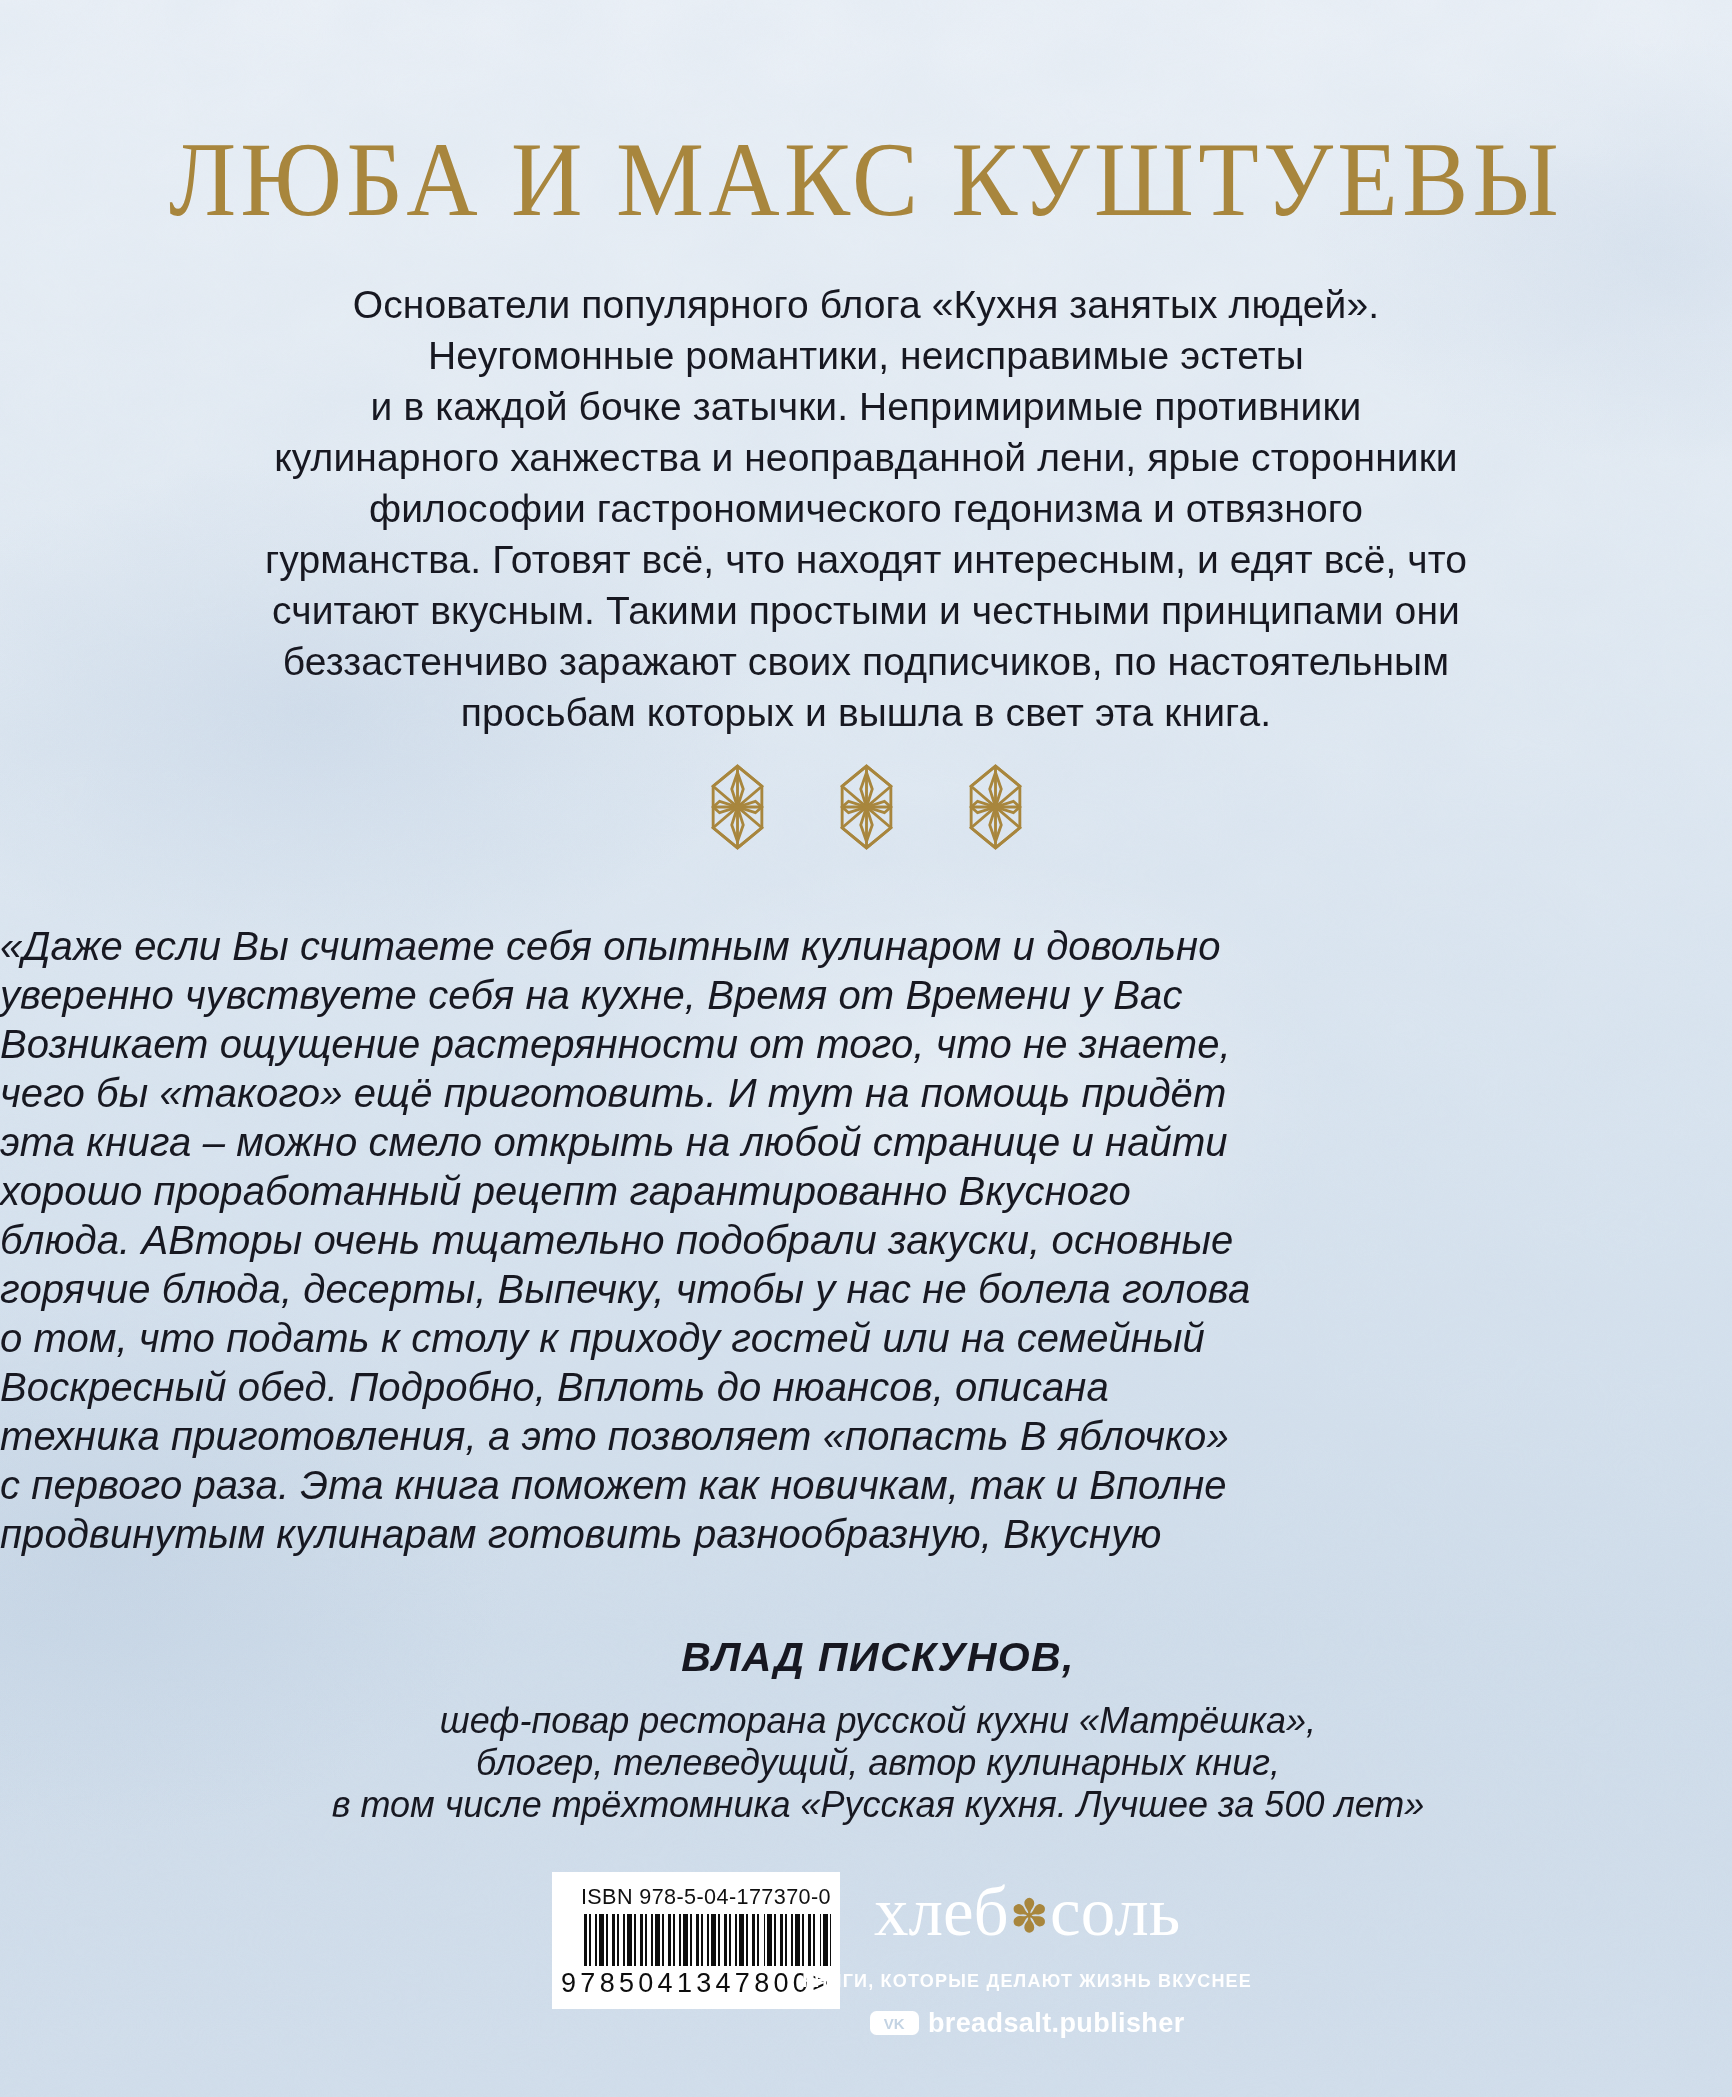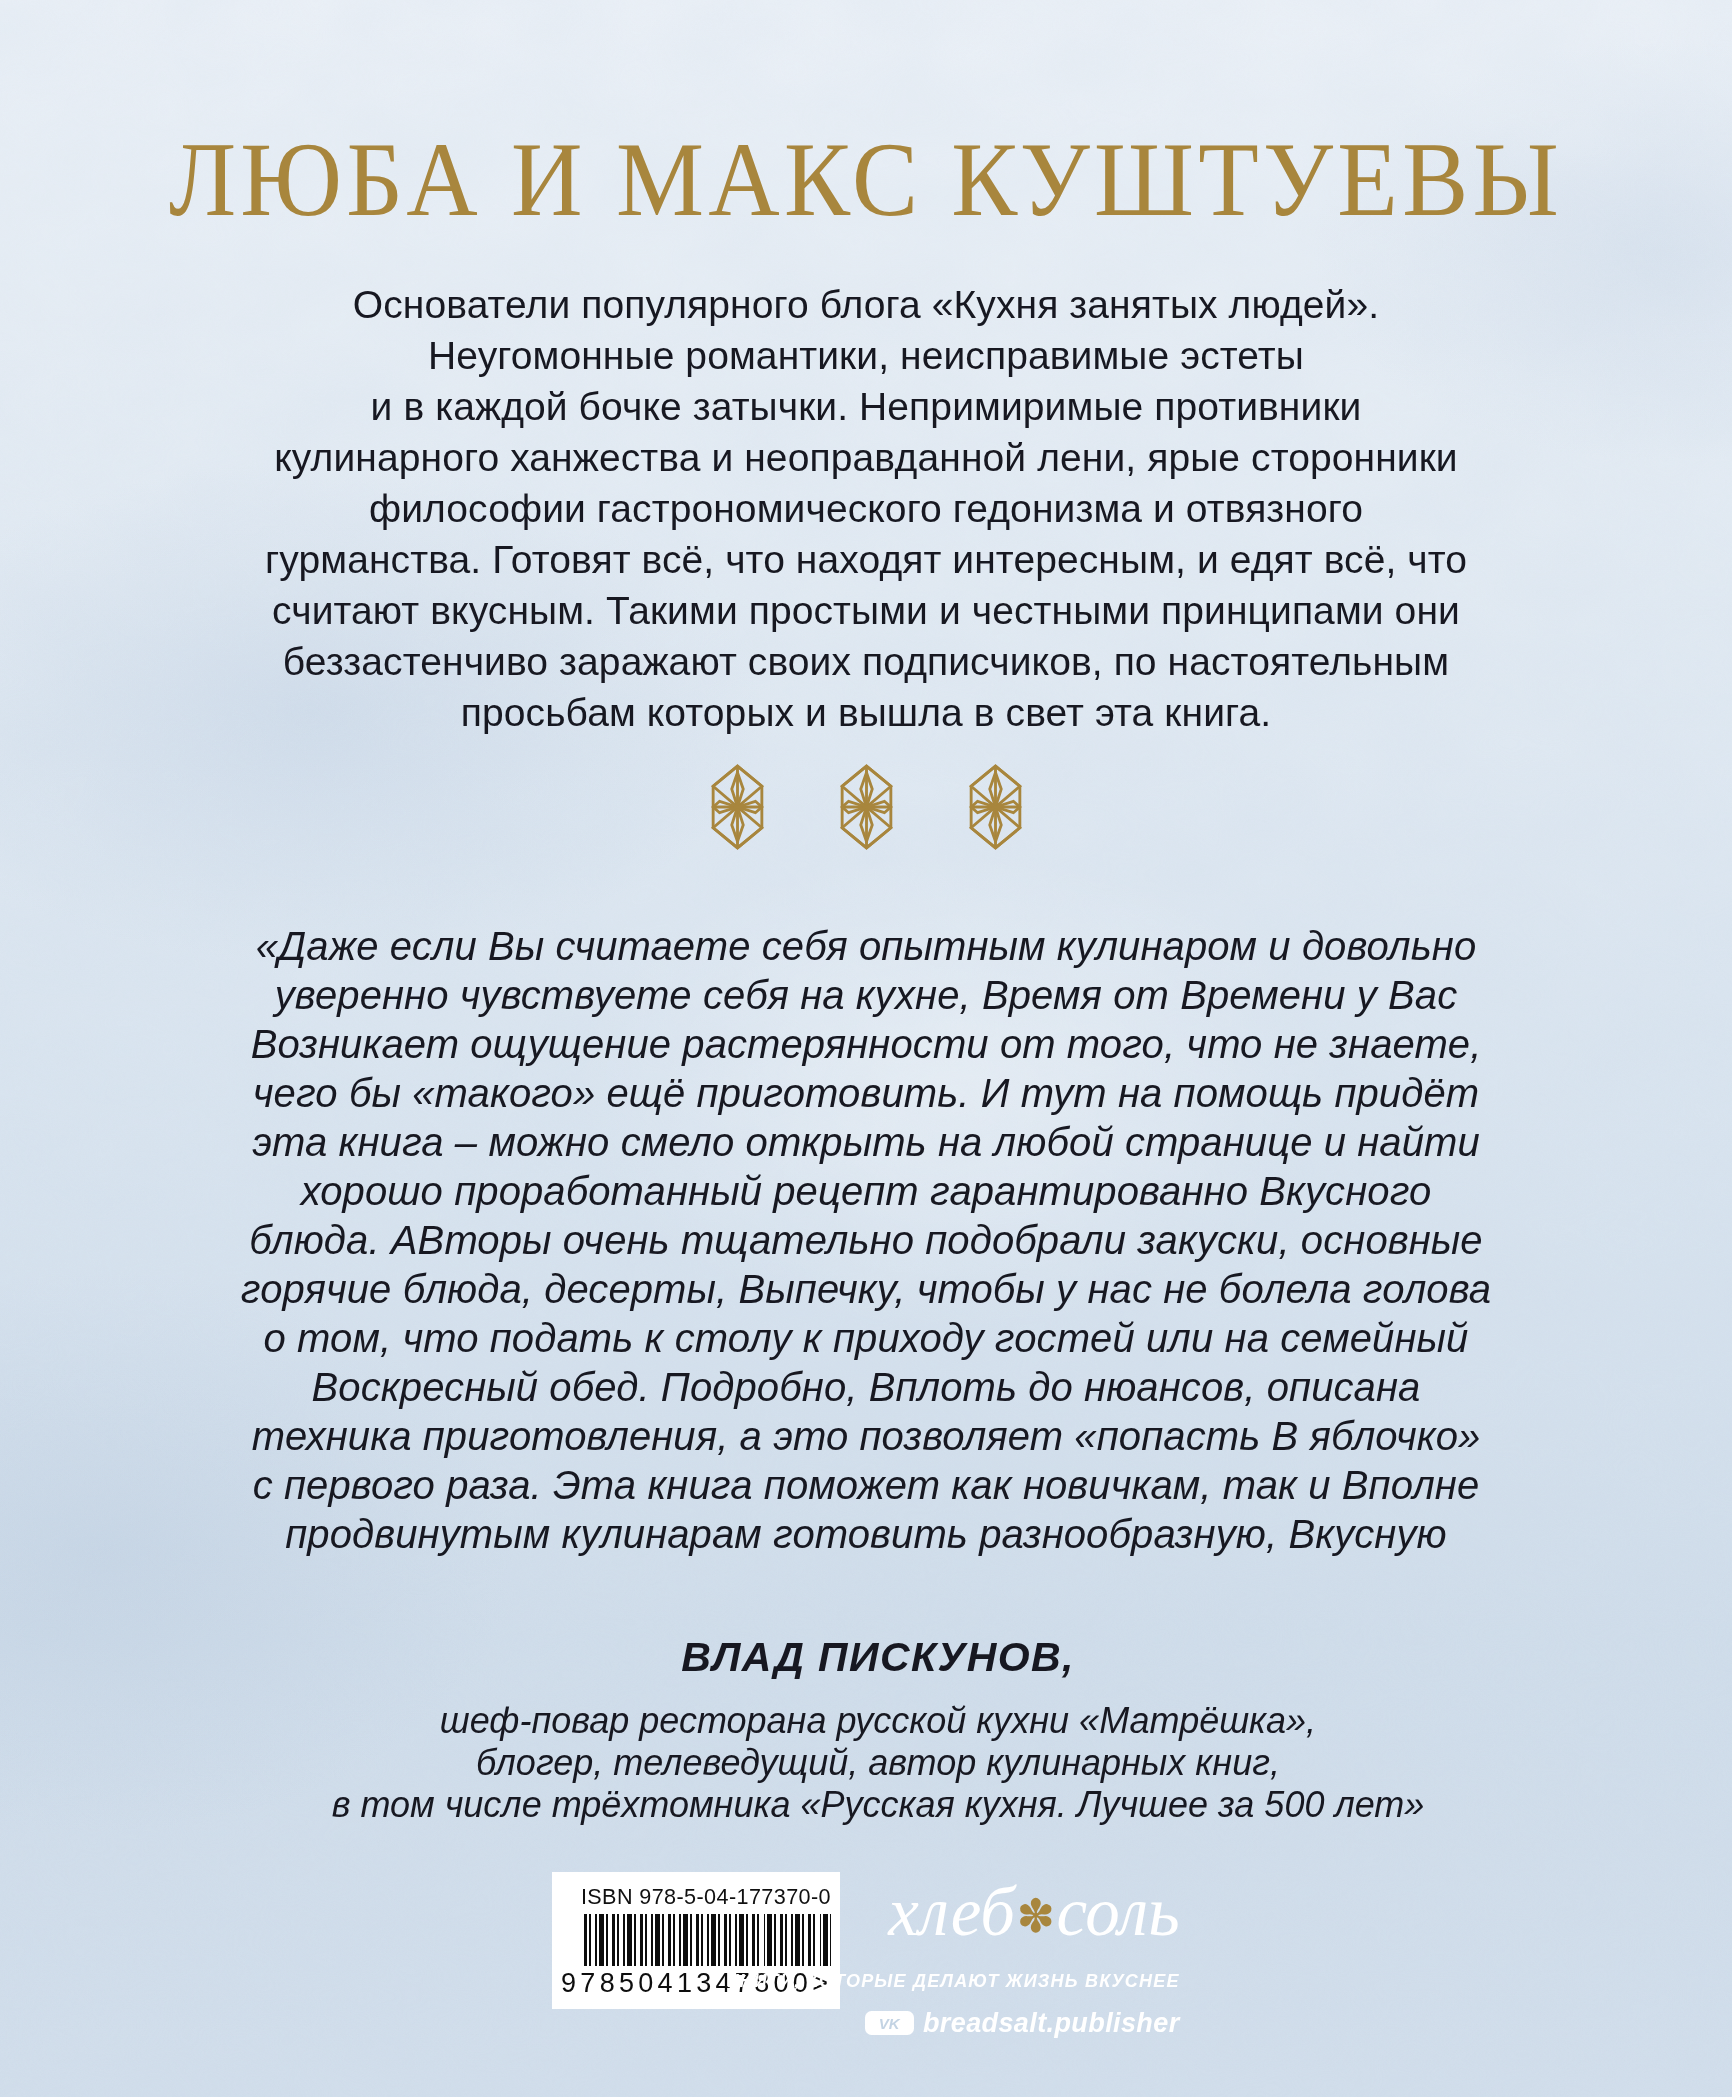--- a/index.html
+++ b/index.html
@@ -31,21 +31,21 @@
     text-align:center;font-size:39px;line-height:51px;letter-spacing:0.1px;
   }
   .line{display:block;}
   .ornaments{
     position:absolute;top:764px;left:0;width:100%;
     display:flex;justify-content:center;align-items:center;gap:76px;
   }
   .ornaments svg{display:block;}
   .quote{
     position:absolute;top:922px;left:0;width:100%;
-    text-align:center;font-style:italic;
+    font-style:italic;
     font-size:40px;line-height:49px;letter-spacing:0.1px;
   }
   .endorser{position:absolute;top:1634px;left:12px;width:100%;text-align:center;font-style:italic;}
   .endorser-name{
     font-size:41px;font-weight:bold;letter-spacing:1.4px;margin-bottom:18.7px;
   }
   .credits{font-size:36px;line-height:42px;}
   .bottom-row{
     position:absolute;top:1872px;left:0;width:100%;
     display:flex;justify-content:center;align-items:flex-start;gap:35px;
@@ -63,21 +63,21 @@
       #0d0d0d 5px 7.2px,#ffffff 7.2px 11.5px,
       #0d0d0d 11.5px 13px,#ffffff 13px 15px,
       #0d0d0d 15px 20px,#ffffff 20px 22px,
       #0d0d0d 22px 24px,#ffffff 24px 28px);
   }
   .ean{
     width:100%;margin-top:1.4px;
     display:flex;justify-content:space-between;align-items:center;
     font-size:27px;color:#0d0d0d;letter-spacing:4.3px;white-space:nowrap;
   }
-  .publisher-block{display:flex;flex-direction:column;align-items:flex-end;padding-top:5.8px;width:305px;font-style:italic;}
+  .publisher-block{display:flex;flex-direction:column;align-items:center;padding-top:5.8px;width:305px;}
   .logo-line{
     font-family:"Liberation Serif",serif;
     font-size:69px;line-height:1;color:#ffffff;
     display:flex;align-items:center;white-space:nowrap;
   }
   .logo-flower{
     color:#a8863d;font-size:46px;line-height:1;
     margin:7.2px 1.4px 0 1.4px;font-family:"DejaVu Sans",sans-serif;
   }
   .tagline{

